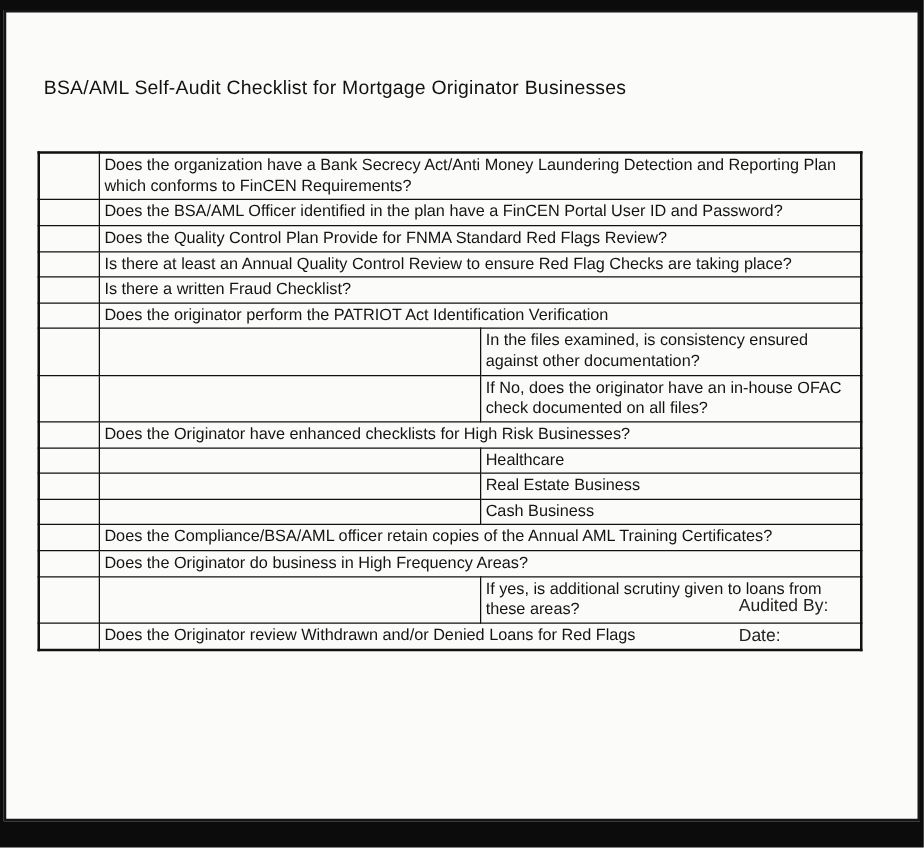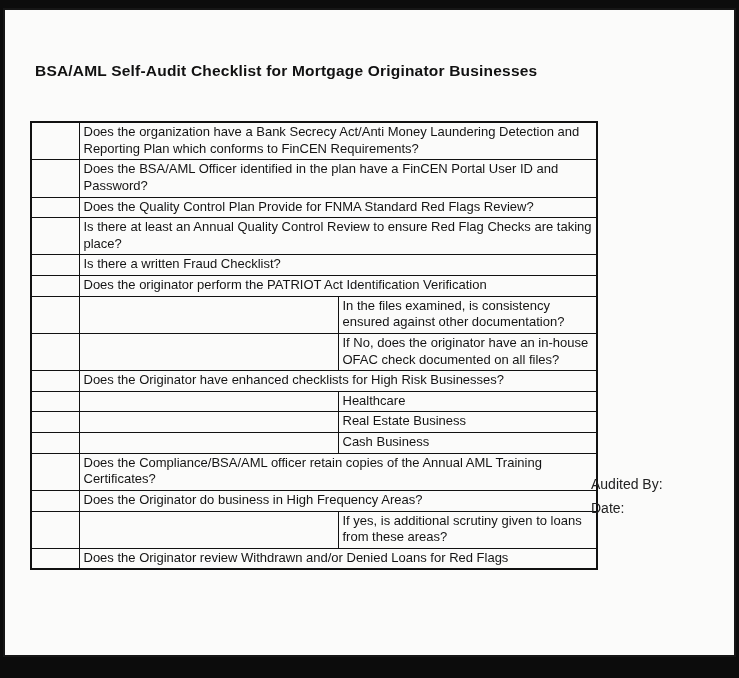--- a/index.html
+++ b/index.html
@@ -12,28 +12,28 @@
   .page {
     position: absolute;
     left: 3px; right: 3px; top: 8px; bottom: 21px;
     background: #fbfbfa;
     border: 2px solid #161616;
   }
   .title {
     position: absolute;
     left: 30px; top: 52px;
     font-size: 15.5px;
-    font-weight: bold;
+    font-weight: normal;
     color: #111;
     letter-spacing: 0.2px;
   }
   table.checklist {
     position: absolute;
     left: 25px; top: 111px;
-    width: 568px;
+    width: 660px;
     border-collapse: collapse;
     table-layout: fixed;
     border: 2px solid #111;
   }
   table.checklist td {
     border: 1px solid #111;
     font-size: 13px;
     color: #141414;
     padding: 1px 4px 2px 4px;
     line-height: 1.28;

